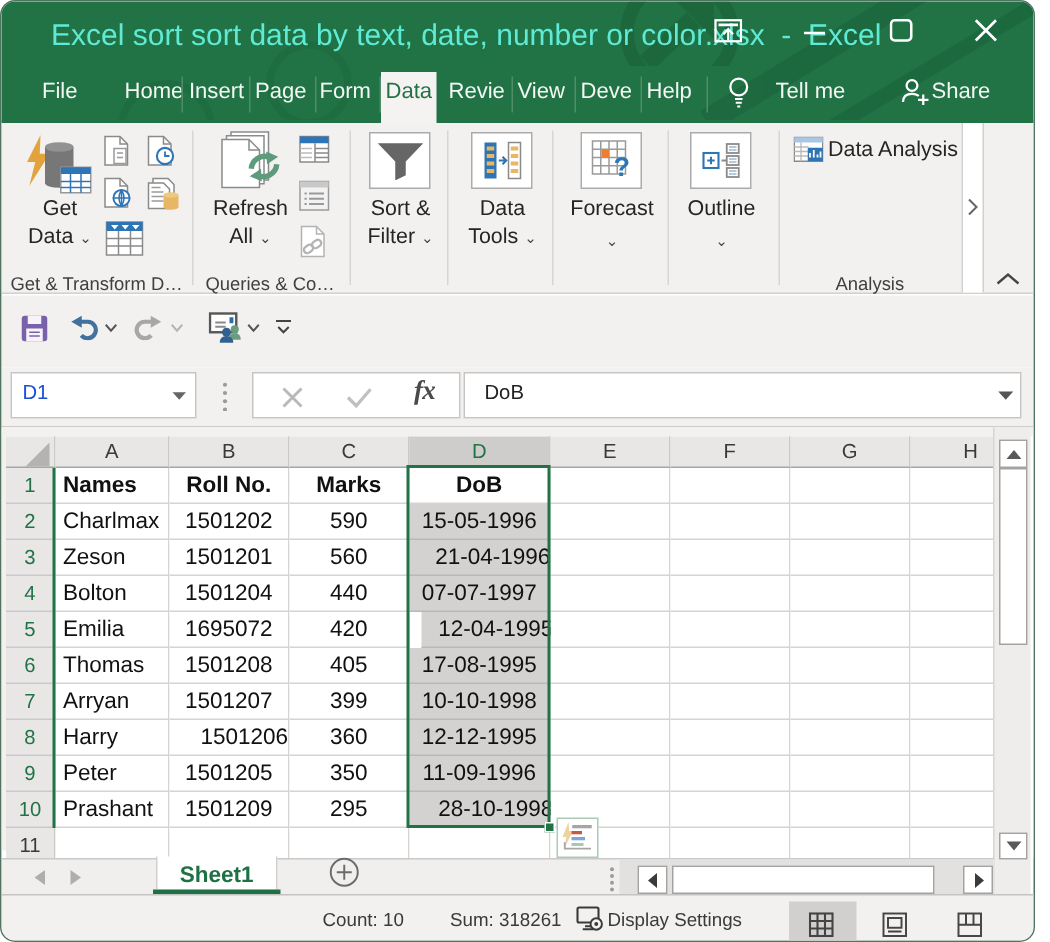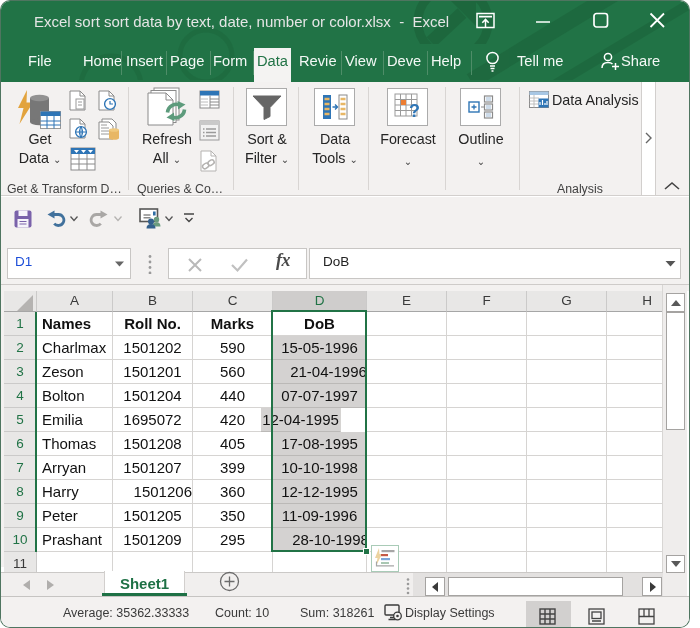--- a/index.html
+++ b/index.html
@@ -7,21 +7,21 @@
 #win{position:absolute;left:1px;top:1px;width:688px;height:626px;border-radius:9px;overflow:hidden;box-shadow:0 0 0 1px #4f7560}
 .abs{position:absolute}
 
 #title{left:0;top:0;width:688px;height:43px;background:#217346}
 #tabs{left:0;top:43px;width:688px;height:37px;background:#217346}
 #ribbonline{left:0;top:79px;width:688px;height:2px;background:#217346}
 .tabt{position:absolute;top:9px;font-size:14.7px;color:#f3f8f5;white-space:nowrap}
 .tsep{position:absolute;top:7px;width:1px;height:24px;background:#4e8d68}
 #datatab{left:253px;top:4px;width:37px;height:35px;background:#f4f3f2}
 #datatab span{position:absolute;left:0;right:0;top:5px;text-align:center;color:#217346;font-size:14.7px}
-#titletext{left:33px;top:12px;color:#e5e5e5;font-size:15px;white-space:nowrap}
+#titletext{left:33px;top:12px;color:#5eead4;font-size:20px;white-space:nowrap}
 
 #ribbon{left:0;top:81px;width:688px;height:114px;background:#f3f1f0;border-bottom:1px solid #d2cfcd}
 .gsep{position:absolute;top:5px;width:1px;height:103px;background:#d8d5d3}
 .glabel{position:absolute;top:100px;font-size:12.3px;color:#404040;white-space:nowrap}
 .btext{position:absolute;font-size:14.3px;color:#252525;white-space:nowrap;text-align:center}
 .bbox{position:absolute;background:#fff;border:1px solid #ababab}
 .chev{display:inline-block;font-size:10px;color:#444}
 
 #qat{left:0;top:196px;width:688px;height:48px;background:#f3f1f0}
 
@@ -422,21 +422,21 @@
         <div class="cell c-c" style="left:192px;top:72px;width:80px;">440</div>
         <div class="cell c-c sel" style="left:272px;top:72px;width:94px;">07-07-1997</div>
         <div class="cell" style="left:366px;top:72px;width:80px;"></div>
         <div class="cell" style="left:446px;top:72px;width:80px;"></div>
         <div class="cell" style="left:526px;top:72px;width:80px;"></div>
         <div class="cell" style="left:606px;top:72px;width:55px;border-right:none;"></div>
         <div class="rh" style="top:96px;">5</div>
         <div class="cell c-l" style="left:36px;top:96px;width:76px;">Emilia</div>
         <div class="cell c-c" style="left:112px;top:96px;width:80px;">1695072</div>
         <div class="cell c-c" style="left:192px;top:96px;width:80px;">420</div>
-        <div class="cell c-c sel" style="left:260px;top:96px;width:80px;">12-04-1995</div>
+        <div class="cell c-c sel" style="left:280px;top:96px;width:100px;">12-04-1995</div>
         <div class="cell" style="left:366px;top:96px;width:80px;"></div>
         <div class="cell" style="left:446px;top:96px;width:80px;"></div>
         <div class="cell" style="left:526px;top:96px;width:80px;"></div>
         <div class="cell" style="left:606px;top:96px;width:55px;border-right:none;"></div>
         <div class="rh" style="top:120px;">6</div>
         <div class="cell c-l" style="left:36px;top:120px;width:76px;">Thomas</div>
         <div class="cell c-c" style="left:112px;top:120px;width:80px;">1501208</div>
         <div class="cell c-c" style="left:192px;top:120px;width:80px;">405</div>
         <div class="cell c-c sel" style="left:272px;top:120px;width:94px;">17-08-1995</div>
         <div class="cell" style="left:366px;top:120px;width:80px;"></div>
@@ -534,21 +534,20 @@
   <svg class="abs" style="left:370px;top:544px;z-index:10" width="28" height="27" viewBox="0 0 28 27">
     <path d="M8 3 L4 13 H6.5 L5 21 L11 9 H8.5 Z" fill="#ecd3a0"></path>
     <path d="M5.5 16.5 V20.8 H23" fill="none" stroke="#a6a6a6" stroke-width="1.2"></path>
     <rect x="10.5" y="5" width="13" height="2.2" fill="#a6a6a6"></rect>
     <rect x="10" y="9" width="7" height="2.2" fill="#c55a46"></rect>
     <rect x="10" y="13" width="9" height="2.2" fill="#7da7d8"></rect>
     <rect x="10" y="17" width="8" height="2" fill="#a9c7b3"></rect>
   </svg>
 
   <div id="status" class="abs">
-    <div class="stext" style="left:62px">Average: 35362.33333</div>
     <div class="stext" style="left:214px">Count: 10</div>
     <div class="stext" style="left:299px">Sum: 318261</div>
     <svg class="abs" style="left:383px;top:7px" width="19" height="18" viewBox="0 0 19 18">
       <rect x="1" y="1" width="14" height="10" rx="1" fill="none" stroke="#3a3a3a" stroke-width="1.4"></rect>
       <path d="M6 13.5 H10 M4.5 15.5 H11.5" stroke="#3a3a3a" stroke-width="1.3"></path>
       <circle cx="13.5" cy="12" r="3.8" fill="#f3f1f0" stroke="#3a3a3a" stroke-width="1.3"></circle>
       <circle cx="13.5" cy="12" r="1.3" fill="#3a3a3a"></circle>
     </svg>
     <div class="stext" style="left:404px">Display Settings</div>
     <div class="abs" style="left:525px;top:4px;width:45px;height:27px;background:#d2d0cf"></div>

